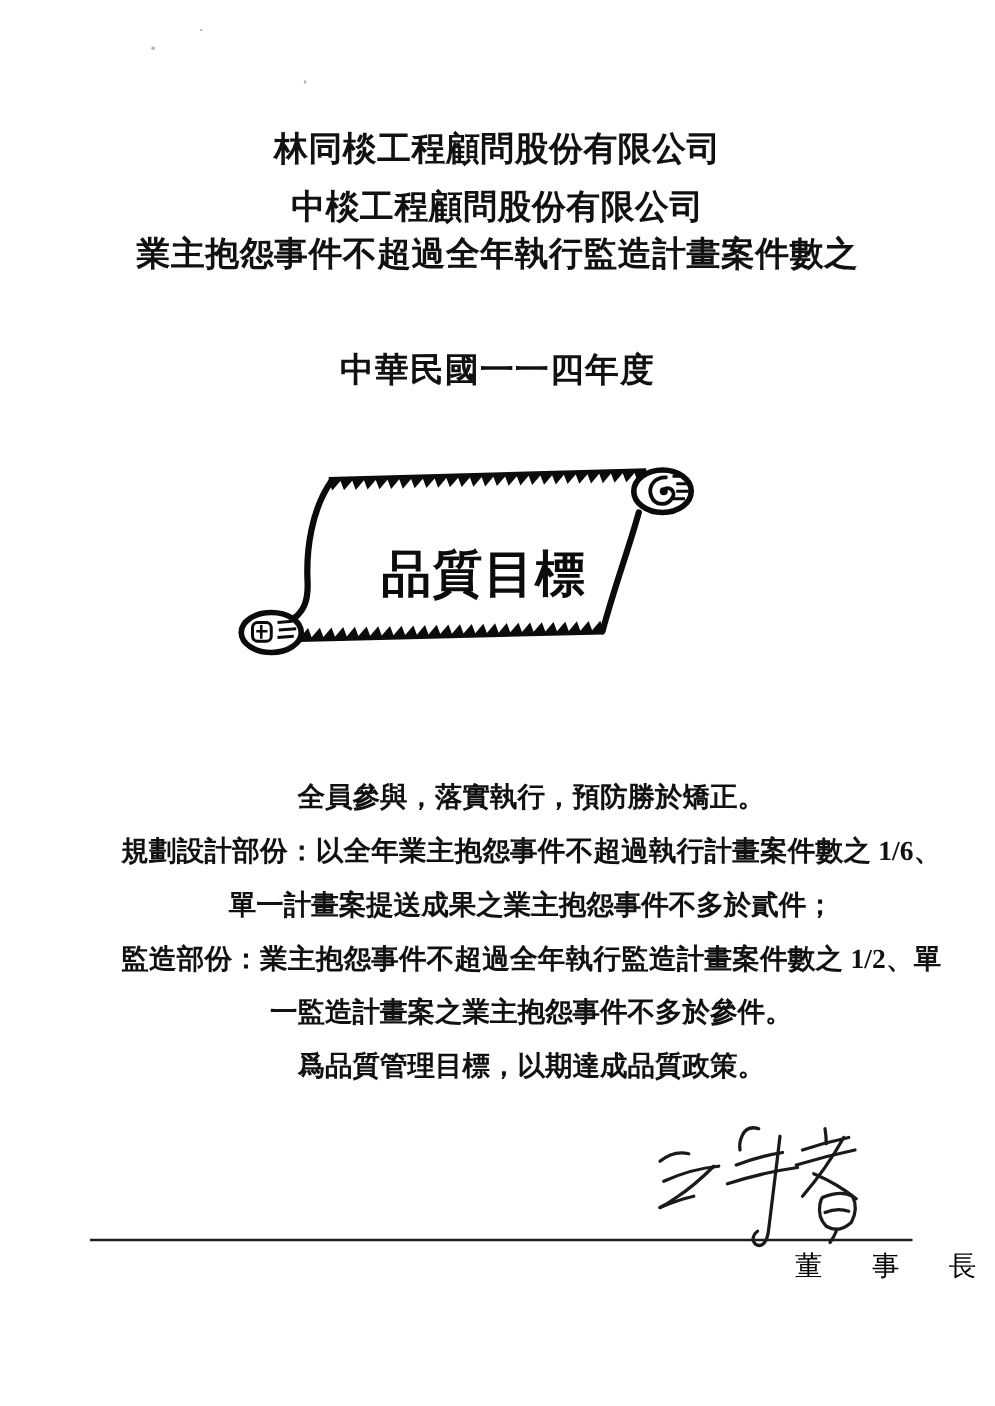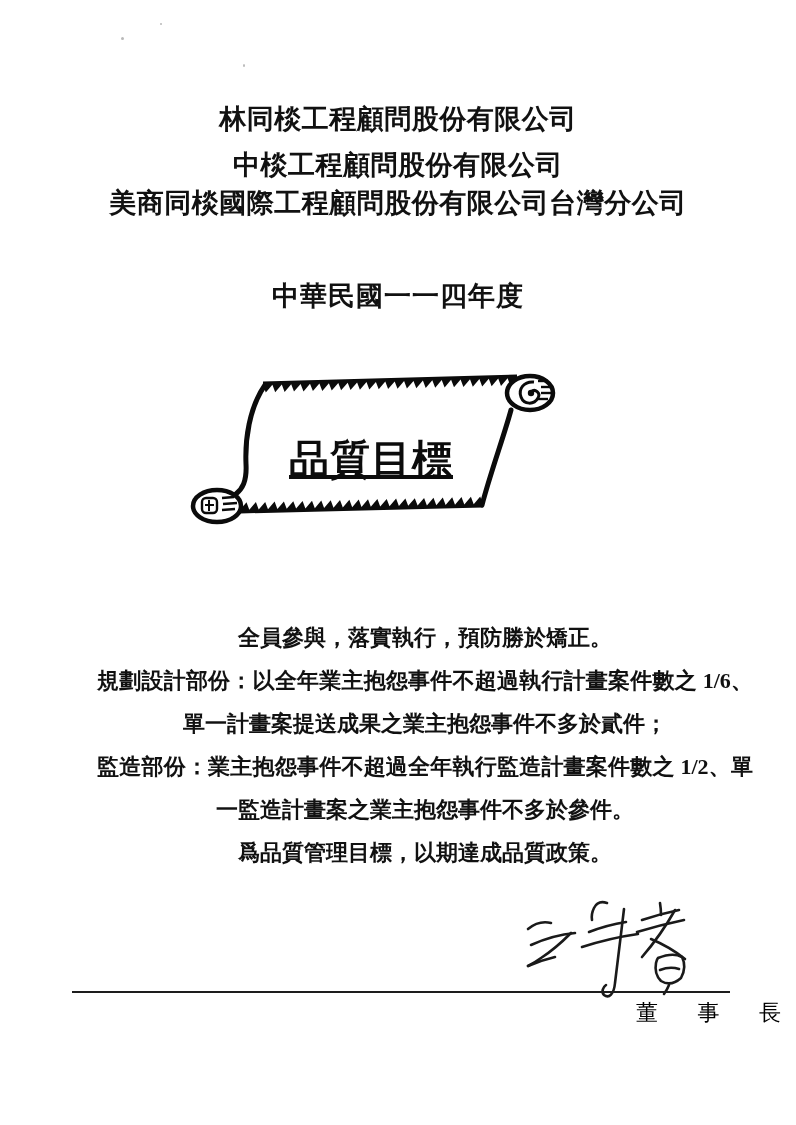--- a/index.html
+++ b/index.html
@@ -24,27 +24,26 @@
   .year{
     position:absolute;top:278px;left:0;width:796px;
     text-align:center;
     font-size:27px;font-weight:bold;letter-spacing:1px;
     white-space:nowrap;
   }
   
   .scroll-wrap{position:absolute;left:185px;top:368px;width:380px;height:162px;}
   .scroll-wrap svg{position:absolute;left:0;top:0;}
   .banner-title{
-    position:absolute;left:96px;top:64px;width:180px;height:44px;
+    position:absolute;left:112px;top:64px;width:180px;height:44px;
     text-align:center;
     font-family:"Liberation Sans", sans-serif;
     font-size:40px;font-weight:900;letter-spacing:1px;
     white-space:nowrap;
     color:#0c0c0c;
-    text-decoration:underline;
   }
   
   .body-text{
     position:absolute;top:616px;left:0;width:796px;
     font-size:22px;font-weight:bold;margin-left:27px;
   }
   .body-text p{
     margin:0;padding:0 70px;
     line-height:43px;
     white-space:nowrap;
@@ -70,21 +69,21 @@
   
   .speck{position:absolute;background:#b9b9b9;border-radius:50%;}
 </style>
 </head>
 <body>
 
 <div class="page">
 
   <div class="h-line h1">林同棪工程顧問股份有限公司</div>
   <div class="h-line h2">中棪工程顧問股份有限公司</div>
-  <div class="h-line h3">美商同棪國際工程顧問股份有限公司台灣分公司</div>
+  <div class="h-line h3">業主抱怨事件不超過全年執行監造計畫案件數之</div>
 
   <div class="year">中華民國一一四年度</div>
 
   <div class="scroll-wrap">
     <svg width="380" height="162" viewBox="0 0 380 162">
 
       <path d="M 80 17 L 330 10 C 334 22 332 34 325 44 C 314 72 303 104 297 137 L 57 142 C 53 128 57 112 59 96 C 61 72 66 42 80 17 Z" fill="#ffffff" stroke="none"></path>
 
       <path d="M 80 17 C 64 40 60 72 61 96 C 62 114 57 121 51 126" fill="none" stroke="#0b0b0b" stroke-width="5" stroke-linecap="round"></path>
 

